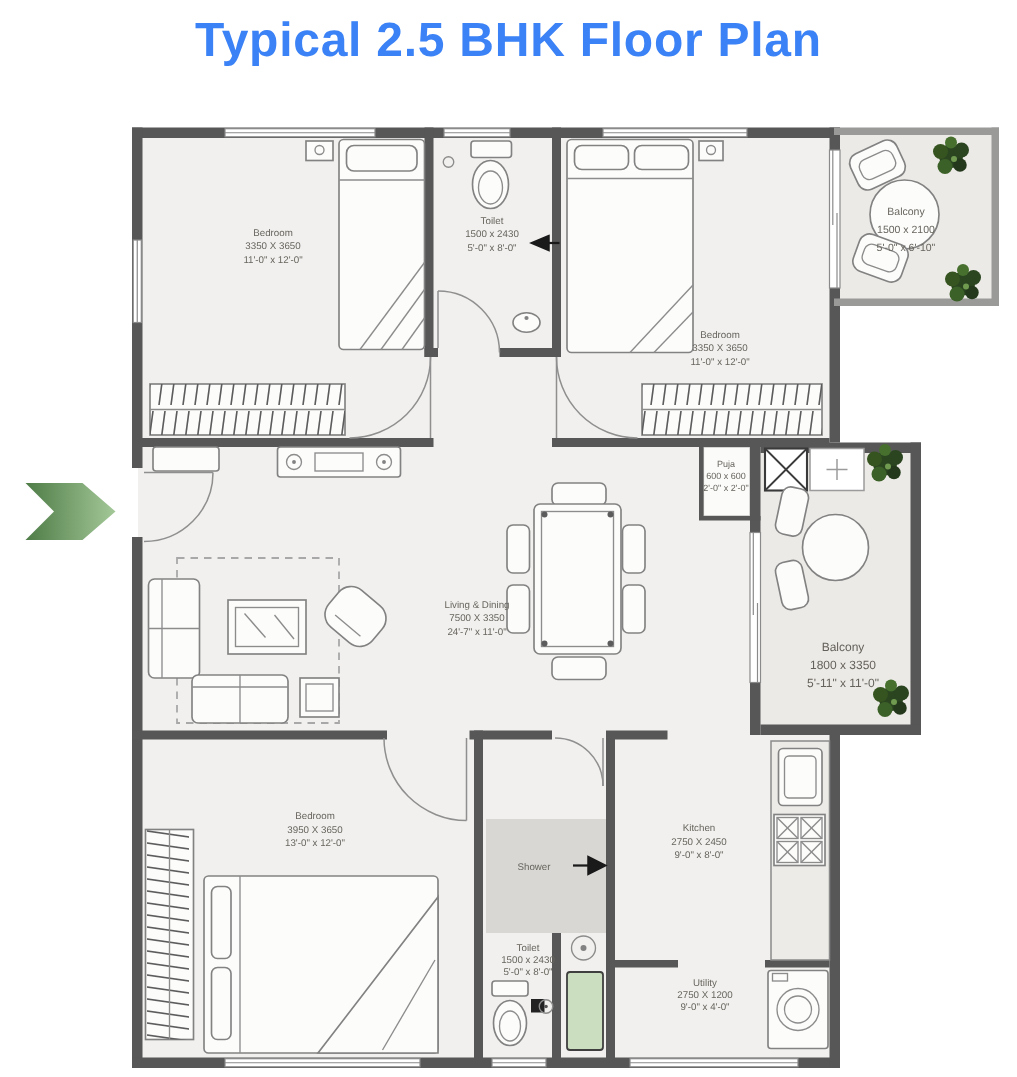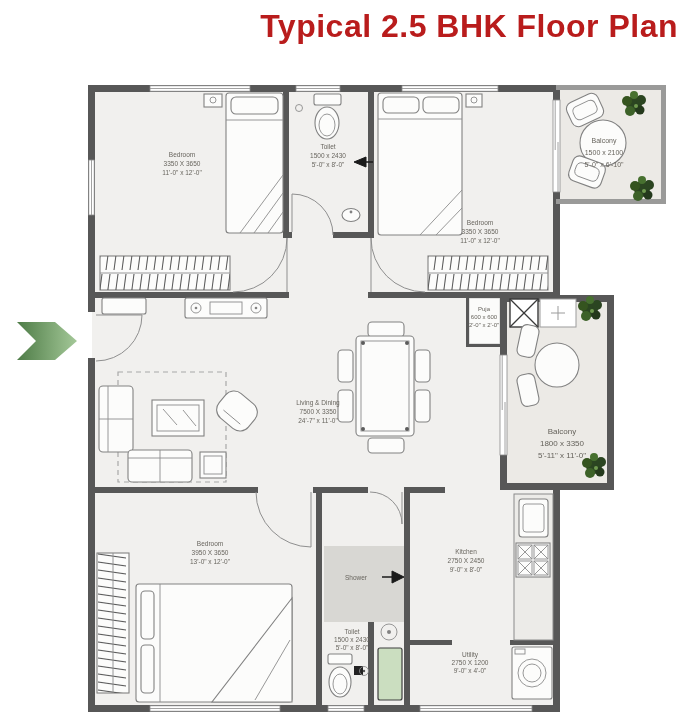--- a/index.html
+++ b/index.html
@@ -1,19 +1,19 @@
 <!DOCTYPE html>
 <html><head>
 <meta charset="utf-8">
 <style>
   html,body{margin:0;padding:0;background:#ffffff;}
   body{width:678px;height:718px;position:relative;overflow:hidden;
        font-family:"Liberation Sans",sans-serif;}
-  .page-title{position:absolute;top:8px;left:0;width:100%;text-align:right;
-       font-size:32px;font-weight:bold;color:#b91c1c;letter-spacing:.5px;}
+  .page-title{position:absolute;top:8px;left:0;width:100%;text-align:center;
+       font-size:32px;font-weight:bold;color:#3b82f6;letter-spacing:.5px;}
   svg text{font-family:"Liberation Sans",sans-serif;}
   .wall{fill:#575757;}
   .wall-lt{fill:#9a9a99;}
   .floor{fill:#f1f0ee;}
   .floor-balc{fill:#eceae6;}
   .floor-shower{fill:#d8d7d3;}
   .floor-puja{fill:#fbfbfa;stroke:#bdbdbb;stroke-width:.8;}
   .furn{fill:#fcfcfb;stroke:#828282;stroke-width:1.1;}
   .fline{stroke:#8c8c8c;stroke-width:.9;fill:none;}
   .door{stroke:#8f8f8f;stroke-width:1;fill:none;}

